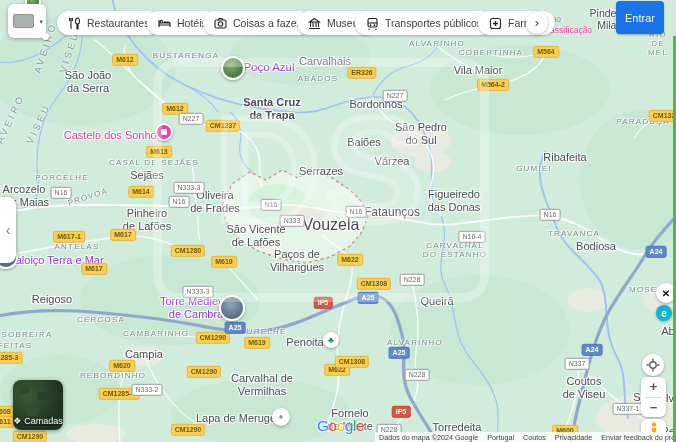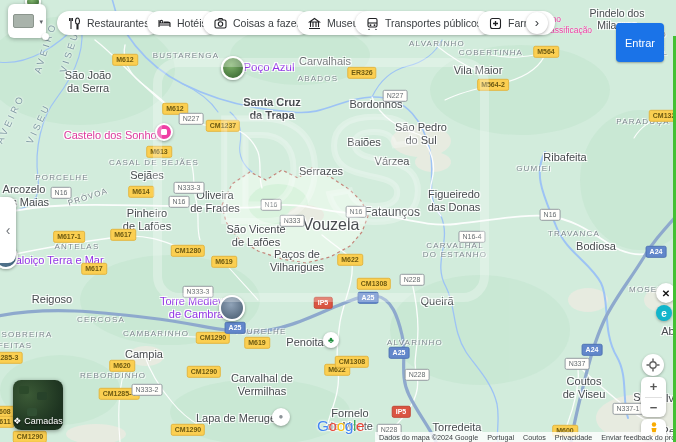--- a/index.html
+++ b/index.html
@@ -45,21 +45,21 @@
   .wm-brand{position:absolute;left:321px;top:281px;transform:translate(-50%,-50%);font-size:23px;font-weight:700;
     letter-spacing:6px;color:rgba(255,255,255,.55);}
   
   .pill{position:absolute;top:11px;height:24px;display:flex;align-items:center;gap:6px;
     background:#fff;border-radius:14px;padding:0 11px;font-size:10.5px;font-weight:500;color:#3c4043;
     box-shadow:0 1px 3px rgba(0,0,0,.25);cursor:pointer;z-index:5;white-space:nowrap;}
   .pill svg{flex:0 0 auto;}
   .morebtn{position:absolute;left:526px;top:12px;width:22px;height:22px;border-radius:50%;background:#fff;
     box-shadow:0 1px 3px rgba(0,0,0,.3);display:flex;align-items:center;justify-content:center;
     font-size:13px;color:#3c4043;cursor:pointer;z-index:6;padding-bottom:2px;}
-  .signin{position:absolute;left:616px;top:23px;width:48px;height:39px;background:#1a73e8;color:#fff;
+  .signin{position:absolute;left:616px;top:1px;width:48px;height:33px;background:#1a73e8;color:#fff;
     font-size:11px;font-weight:500;border-radius:4px;display:flex;align-items:center;justify-content:center;
     cursor:pointer;z-index:6;box-shadow:0 1px 2px rgba(0,0,0,.3);}
   
   .mtwidget{position:absolute;left:8px;top:4px;width:38px;height:34px;background:#fff;border-radius:6px;
     box-shadow:0 1px 4px rgba(0,0,0,.3);z-index:5;cursor:pointer;}
   .mtwidget .thumb{position:absolute;left:5px;top:10px;width:21px;height:14px;background:#a9b3ab;border:1px solid #8b958d;border-radius:2px;}
   .mtwidget .caret{position:absolute;right:3px;top:14px;font-size:7px;color:#5f6368;}
   .mtdot{position:absolute;left:42px;top:33px;width:7px;height:7px;border-radius:50%;background:#fff;box-shadow:0 1px 2px rgba(0,0,0,.3);z-index:5;}
   
   .collapse{position:absolute;left:0;top:197px;width:16px;height:66px;background:#fff;border-radius:0 8px 8px 0;

